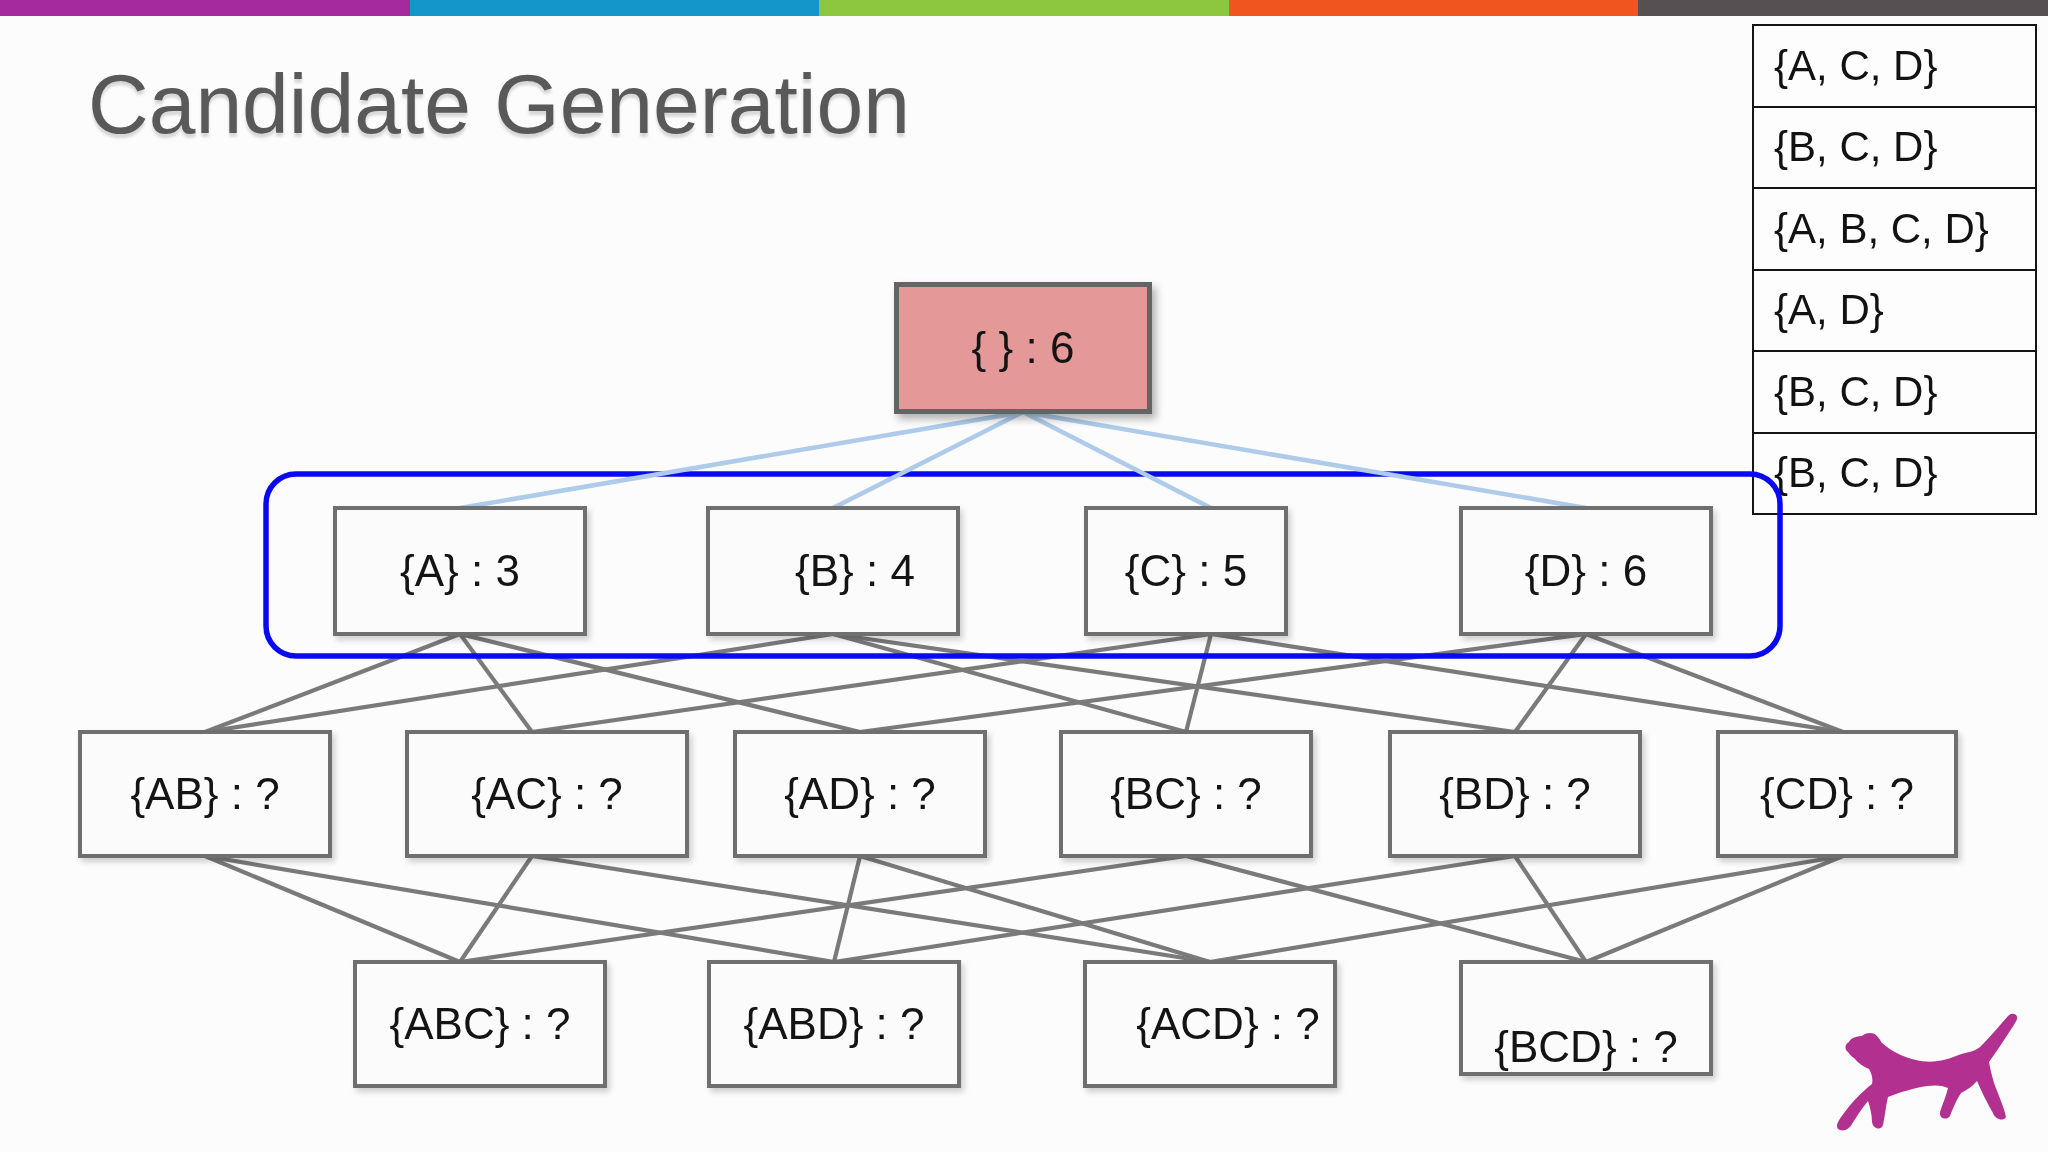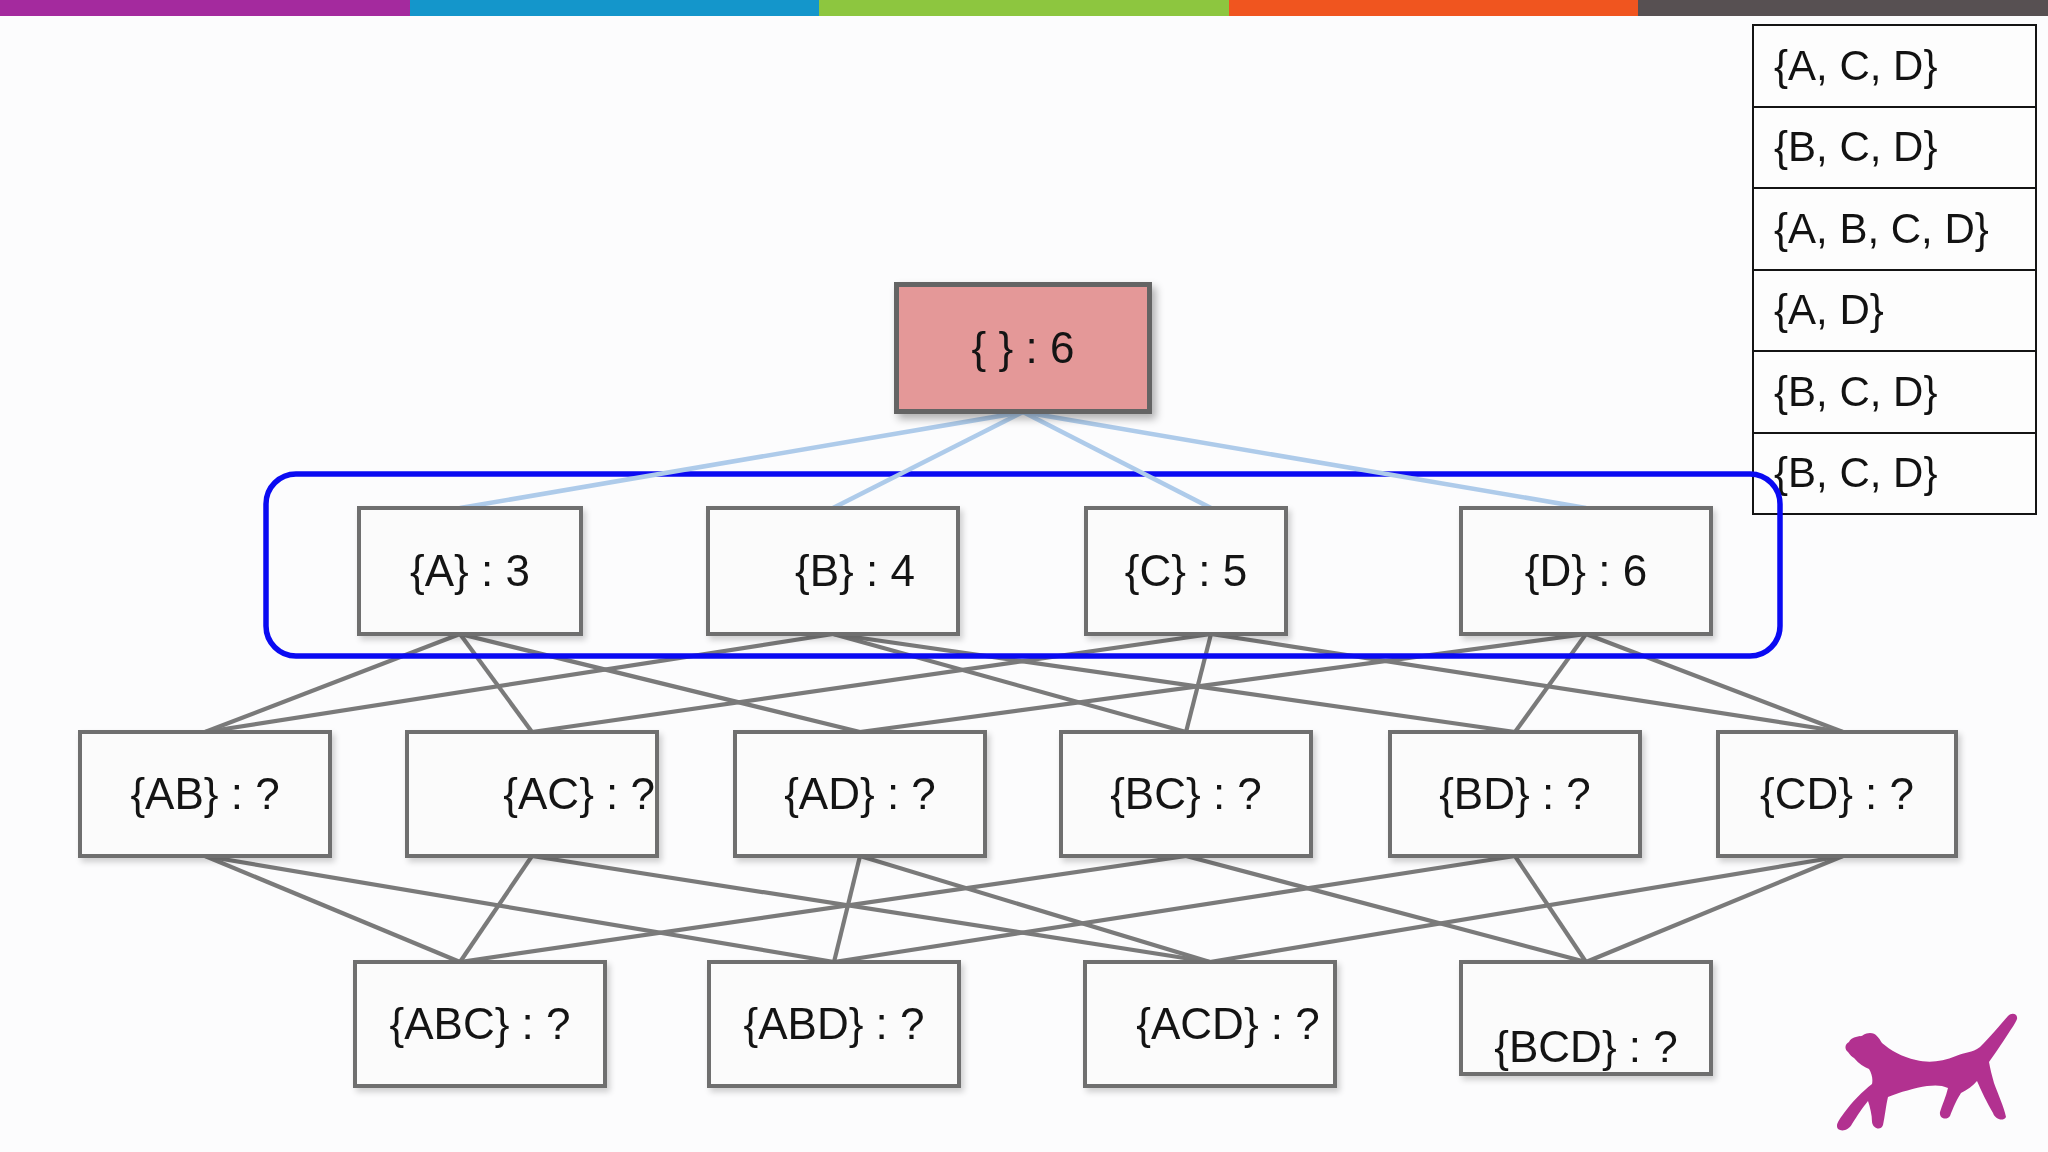--- a/index.html
+++ b/index.html
@@ -90,20 +90,21 @@
 <div class="slide">
 
   <div class="accent-bar">
     <span style="background: rgb(164, 42, 158);"></span>
     <span style="background: rgb(20, 150, 203);"></span>
     <span style="background: rgb(141, 198, 63);"></span>
     <span style="background: rgb(240, 85, 31);"></span>
     <span style="background: rgb(87, 80, 82);"></span>
   </div>
 
+  <h1 class="title">Candidate Generation</h1>
 
   <div class="tx-table">
       <div class="tx-row">{A, C, D}</div>
       <div class="tx-row">{B, C, D}</div>
       <div class="tx-row">{A, B, C, D}</div>
       <div class="tx-row">{A, D}</div>
       <div class="tx-row">{B, C, D}</div>
       <div class="tx-row">{B, C, D}</div>
     </div>
 
@@ -140,37 +141,37 @@
         <line x1="1023" y1="412" x2="833" y2="508" class="edge-blue"></line>
         <line x1="1023" y1="412" x2="1211" y2="508" class="edge-blue"></line>
         <line x1="1023" y1="412" x2="1586" y2="508" class="edge-blue"></line>
       </g>
   </svg>
 
   <div class="node root" style="left: 894px; top: 282px; width: 258px; height: 132px;">
     <span>{ } : 6</span>
   </div>
 
-  <div class="node" style="left: 333px; top: 506px; width: 226px; height: 130px; margin-left: 24px;">
+  <div class="node" style="left: 333px; top: 506px; width: 254px; height: 130px;">
     <span>{A} : 3</span>
   </div>
   <div class="node" style="left: 706px; top: 506px; width: 254px; height: 130px; padding-left: 44px;">
     <span>{B} : 4</span>
   </div>
   <div class="node" style="left: 1084px; top: 506px; width: 204px; height: 130px;">
     <span>{C} : 5</span>
   </div>
   <div class="node" style="left: 1459px; top: 506px; width: 254px; height: 130px;">
     <span>{D} : 6</span>
   </div>
 
   <div class="node" style="left: 78px; top: 730px; width: 254px; height: 128px;">
     <span>{AB} : ?</span>
   </div>
-  <div class="node" style="left: 405px; top: 730px; width: 254px; height: 128px; justify-content: flex-end;">
+  <div class="node" style="left: 405px; top: 730px; width: 284px; height: 128px;">
     <span>{AC} : ?</span>
   </div>
   <div class="node" style="left: 733px; top: 730px; width: 254px; height: 128px;">
     <span>{AD} : ?</span>
   </div>
   <div class="node" style="left: 1059px; top: 730px; width: 254px; height: 128px;">
     <span>{BC} : ?</span>
   </div>
   <div class="node" style="left: 1388px; top: 730px; width: 254px; height: 128px;">
     <span>{BD} : ?</span>

